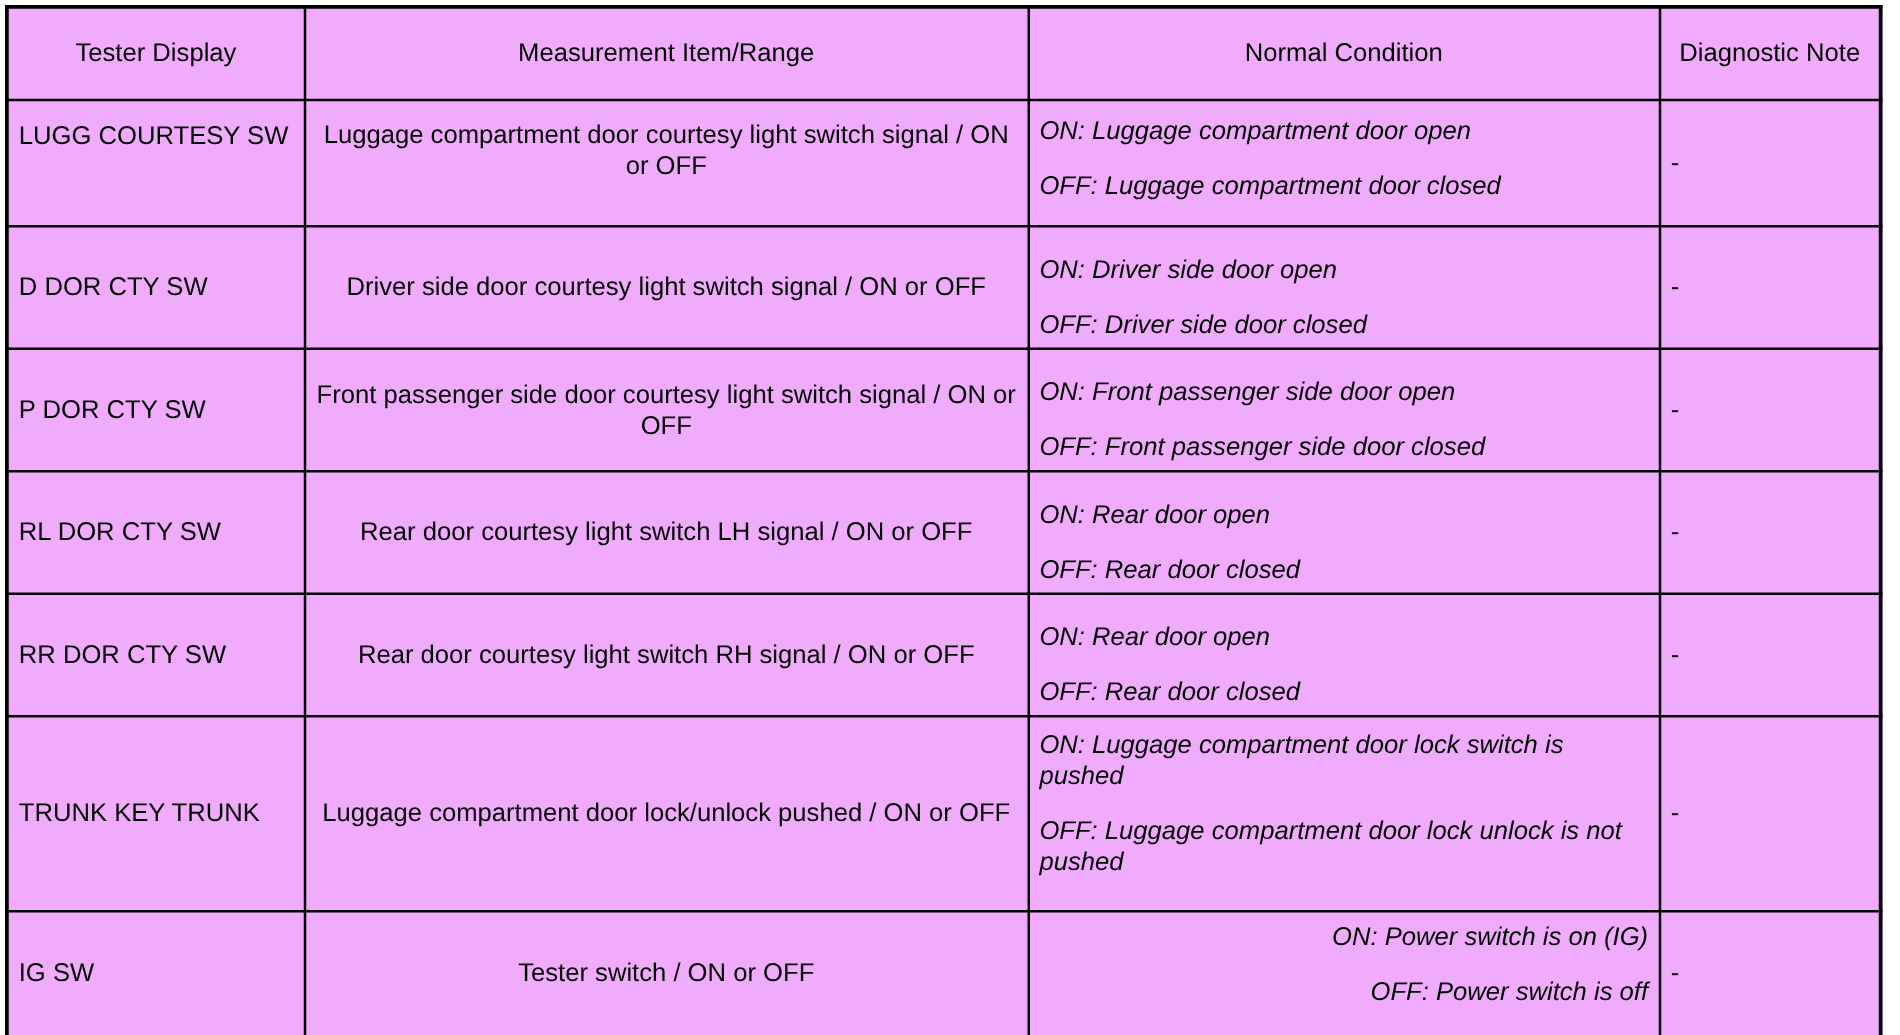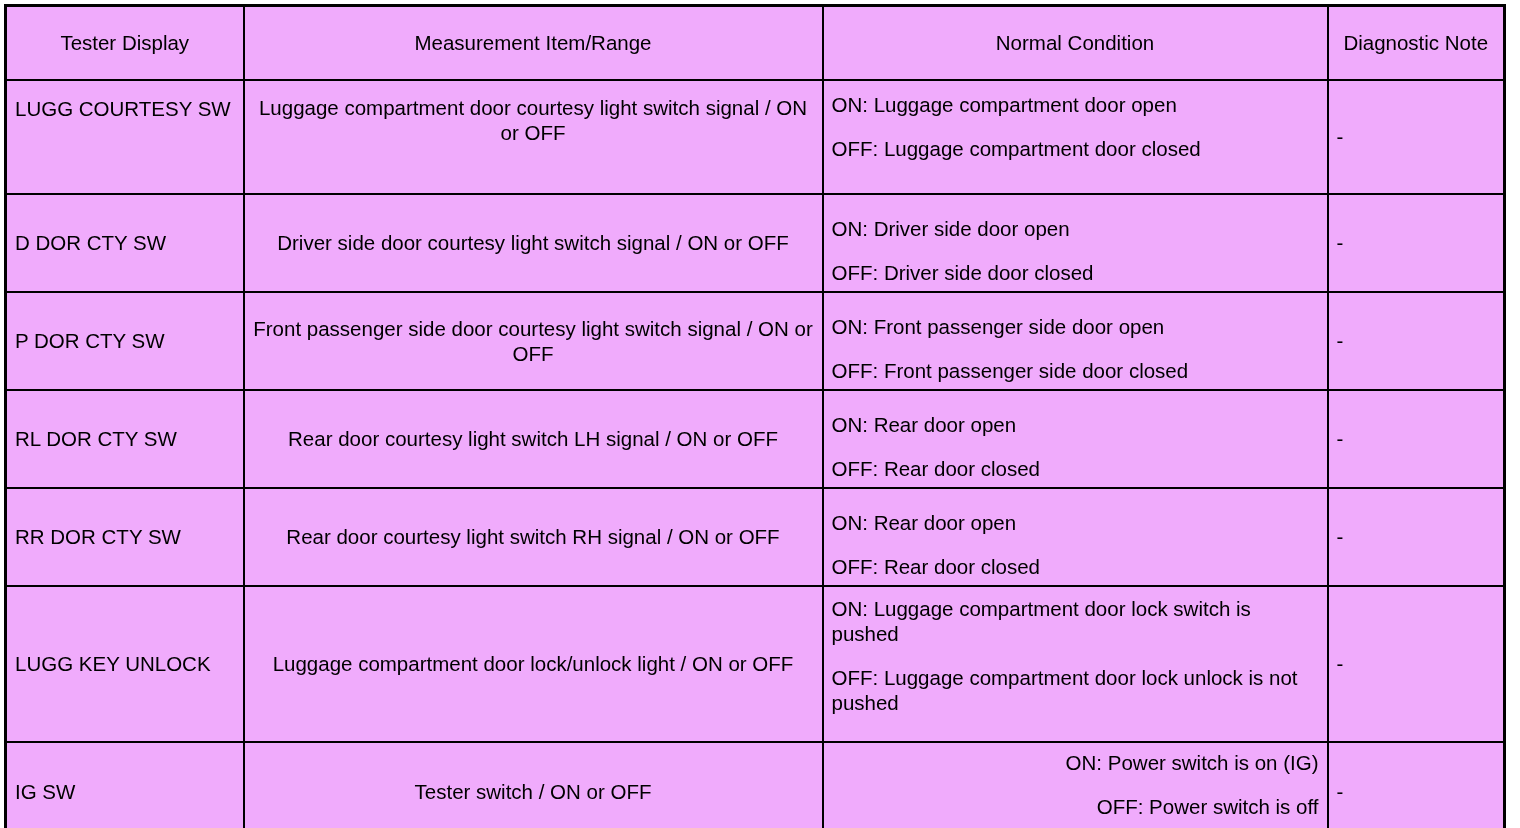--- a/index.html
+++ b/index.html
@@ -61,41 +61,42 @@
     padding-left: 7px;
   }
   td.col-item {
     text-align: center;
     padding-left: 10px;
   }
   td.col-cond {
     text-align: left;
     padding-left: 9px;
     line-height: 1.22;
+    font-style: italic;
   }
   td.col-note {
     text-align: left;
     padding-left: 9px;
   }
 
   .cond-line { margin: 0; }
   .cond-gap { height: 19px; }
 
   
   tr.row-first td.col-tester { vertical-align: top; padding-top: 15px; }
   tr.row-first td.col-cond { vertical-align: top; padding-top: 11px; }
   tr.row-first td.col-item { vertical-align: top; padding-top: 14px; }
 
   tr.row-mid td.col-cond { vertical-align: top; padding-top: 21px; }
 
   tr.row-trunk td.col-cond { vertical-align: top; padding-top: 9px; }
   tr.row-ig td.col-cond { vertical-align: top; padding-top: 7px; text-align: right; }
 
   
-  tr.h-r1 { height: 114px; }
+  tr.h-r1 { height: 101px; }
   tr.h-r2 { height: 96px; }
   tr.h-r3 { height: 98px; }
   tr.h-r4 { height: 97px; }
   tr.h-r5 { height: 98px; }
   tr.h-r6 { height: 156px; }
   tr.h-r7 { height: 101px; }
 </style>
 </head>
 <body>
 
@@ -166,22 +167,22 @@
         <td class="col-item">Rear door courtesy light switch RH signal / ON or OFF</td>
         <td class="col-cond">
           <div class="cond-line">ON: Rear door open</div>
           <div class="cond-gap"></div>
           <div class="cond-line">OFF: Rear door closed</div>
         </td>
         <td class="col-note">-</td>
       </tr>
 
       <tr class="row-trunk h-r6">
-        <td class="col-tester">LUGG KEY UNLOCK</td>
-        <td class="col-item">Luggage compartment door lock/unlock light / ON or OFF</td>
+        <td class="col-tester">TRUNK KEY TRUNK</td>
+        <td class="col-item">Luggage compartment door lock/unlock pushed / ON or OFF</td>
         <td class="col-cond">
           <div class="cond-line">ON: Luggage compartment door lock switch is pushed</div>
           <div class="cond-gap"></div>
           <div class="cond-line">OFF: Luggage compartment door lock unlock is not pushed</div>
         </td>
         <td class="col-note">-</td>
       </tr>
 
       <tr class="row-ig h-r7">
         <td class="col-tester">IG SW</td>

